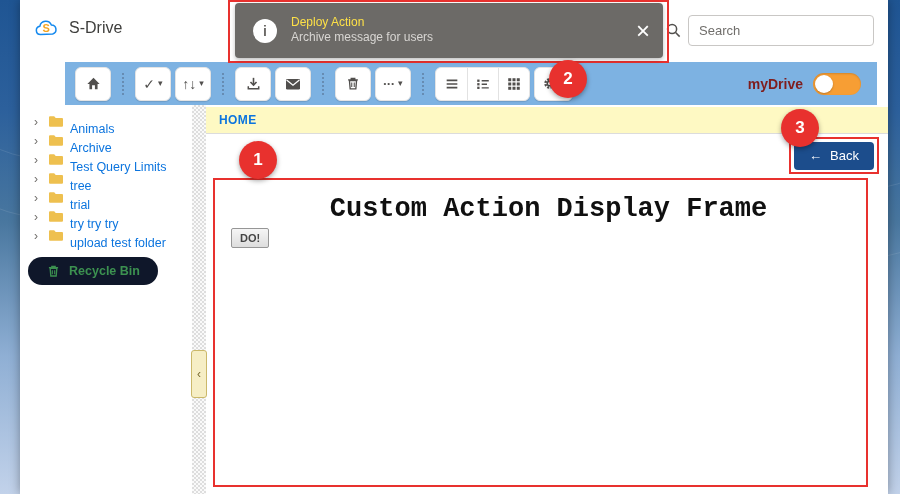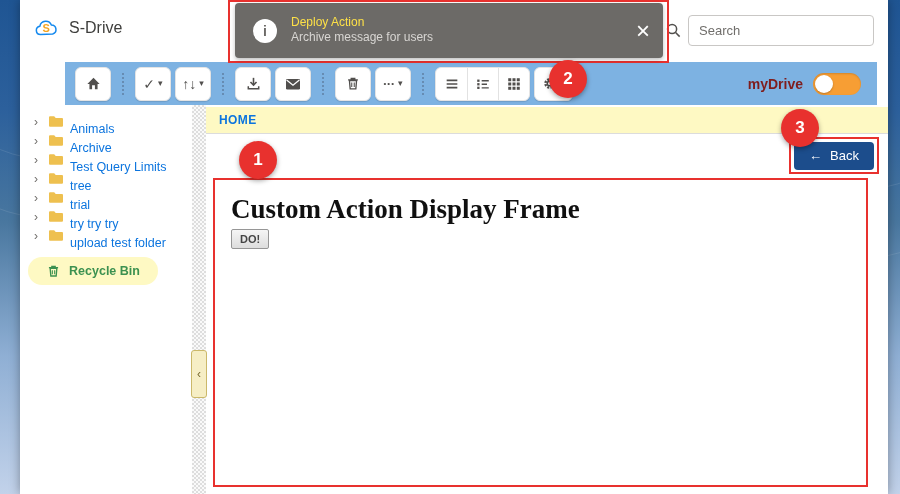--- a/index.html
+++ b/index.html
@@ -43,21 +43,21 @@
   .toggle { width:48px; height:22px; border-radius:11px; background:#f79e34; position:relative;
     cursor:pointer; box-shadow:inset 0 1px 2px rgba(0,0,0,.15); }
   .toggle-knob { position:absolute; left:2px; top:2px; width:18px; height:18px; border-radius:50%;
     background:#fff; box-shadow:0 1px 2px rgba(0,0,0,.25); }
 
   
   .sidebar { position:absolute; left:0; top:105px; width:172px; height:389px; background:#fff; padding-top:7px; }
   .tree-item { display:flex; align-items:center; gap:6px; height:19px; padding-left:14px; cursor:pointer; }
   .tree-chevron { color:#706e6b; font-size:12px; width:8px; line-height:1; }
   .tree-label { color:#0b74de; font-size:12.5px; white-space:nowrap;margin-top:15px; }
-  .recycle-pill { margin:12px 0 0 8px; width:130px; height:28px; border-radius:14px; background:#fef9c3;
+  .recycle-pill { margin:12px 0 0 8px; width:130px; height:28px; border-radius:14px; background:#0f172a;
     display:flex; align-items:center; justify-content:center; gap:8px; cursor:pointer; }
   .recycle-label { color:#3c9150; font-size:12.5px; font-weight:700; }
 
   
   .hatch { position:absolute; left:172px; top:105px; width:14px; height:389px;
     background:conic-gradient(#dedede 25%, #fafafa 0 50%, #dedede 0 75%, #fafafa 0) 0 0/4px 4px; }
   .collapse-handle { position:absolute; left:171px; top:350px; width:16px; height:48px;
     background:#f6eec5; border:1px solid #cbb86a; border-radius:3px; display:flex; align-items:center;
     justify-content:center; color:#7a6c33; font-size:12px; cursor:pointer; z-index:5; }
 
@@ -66,21 +66,21 @@
   .home-bar { position:absolute; left:0; top:2px; width:100%; height:27px; background:#fef9c3;
     border-bottom:1px solid #dcdcdc; display:flex; align-items:center; padding-left:13px;text-align:right; }
   .home-link { color:#0b74de; font-size:12px; font-weight:600; letter-spacing:.4px; cursor:pointer; }
   .back-red-box { position:absolute; left:583px; top:32px; width:90px; height:37px;
     border:2px solid #e8312e; display:flex; align-items:center; justify-content:center; }
   .back-btn { width:80px; height:28px; background:#1c4d8c; border:none; border-radius:4px; color:#fff;
     font-size:13px; display:flex; align-items:center; justify-content:center; gap:8px; cursor:pointer;
     font-family:"Liberation Sans", sans-serif; }
   .red-frame { position:absolute; left:7px; top:73px; width:655px; height:309px;
     border:2px solid #e8312e; background:#fff; padding:14px 0 0 16px; }
-  .frame-title { font-family:Liberation Serif, serif; font-weight:700; font-size:27px; color:#101010; }
+  .frame-title { font-family:Liberation Mono, monospace; font-weight:700; font-size:27px; color:#101010;text-align:center; }
   .do-btn { margin-top:4px; font-size:11px; font-weight:700; color:#444;
     background:linear-gradient(#f5f5f5,#ddd); border:1px solid #969696; border-radius:2px;
     padding:3px 8px; cursor:pointer; font-family:"Liberation Sans", sans-serif; }
 
   
   .toast-red-box { position:absolute; left:228px; top:0; width:441px; height:63px;
     border:2px solid #e8312e; z-index:38; }
   .toast { position:absolute; left:235px; top:3px; width:428px; height:55px; background:#6c6a67;
     border-radius:4px; display:flex; align-items:center; padding:0 44px 0 18px; gap:14px; z-index:40;
     box-shadow:0 2px 4px rgba(0,0,0,.25); }

